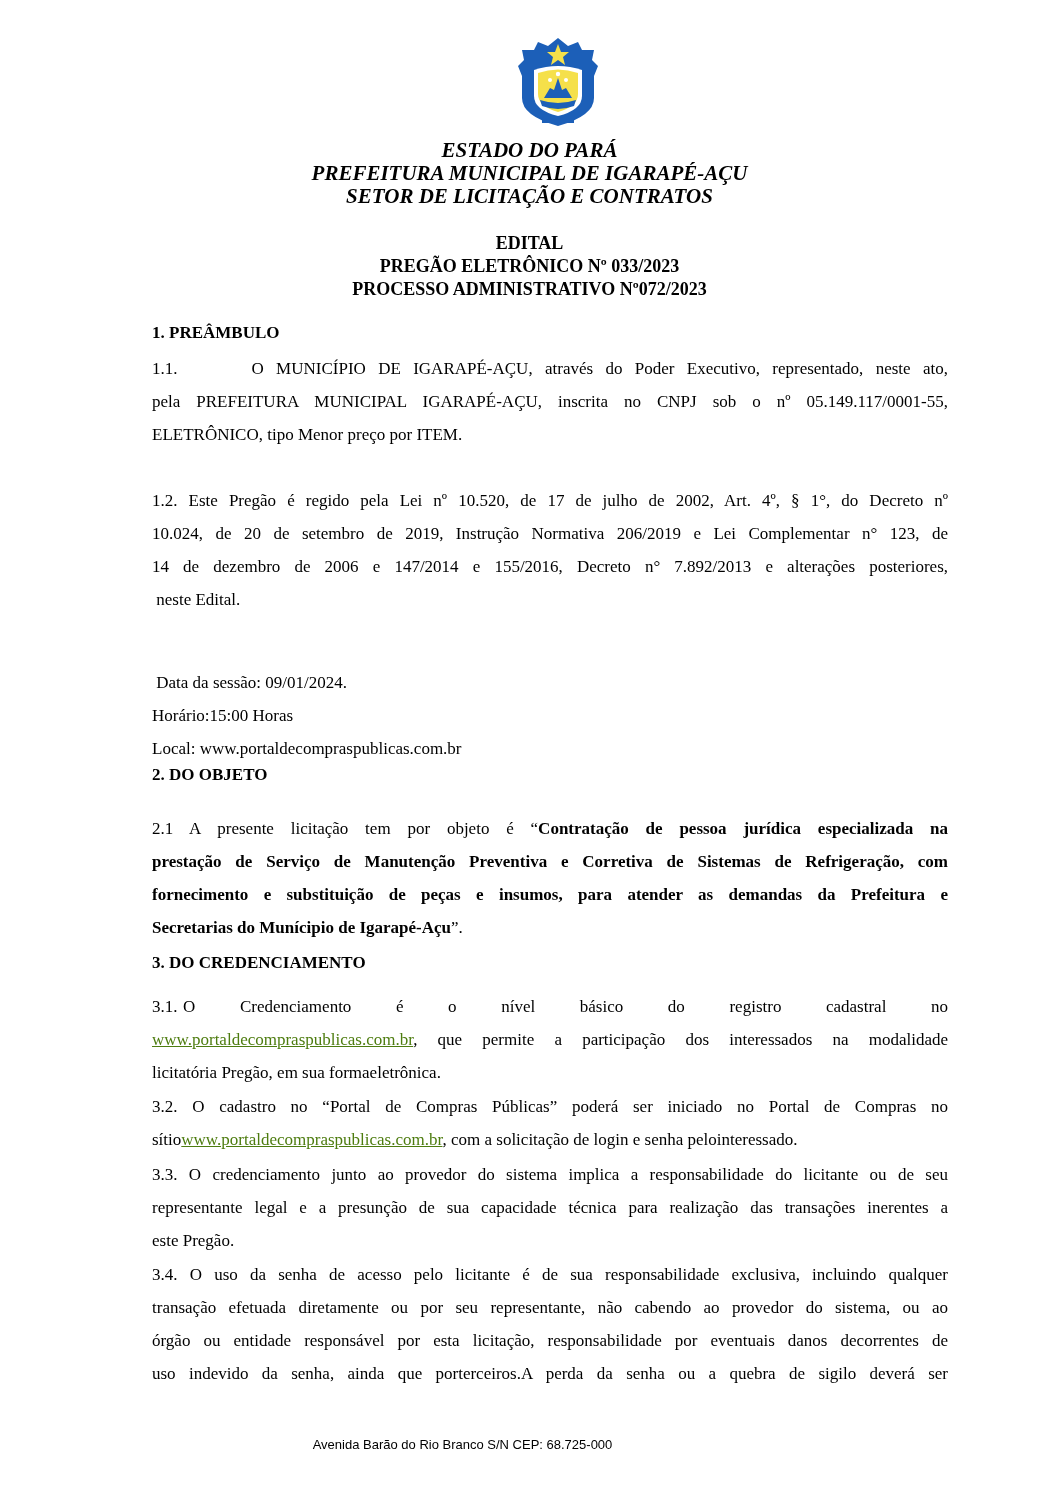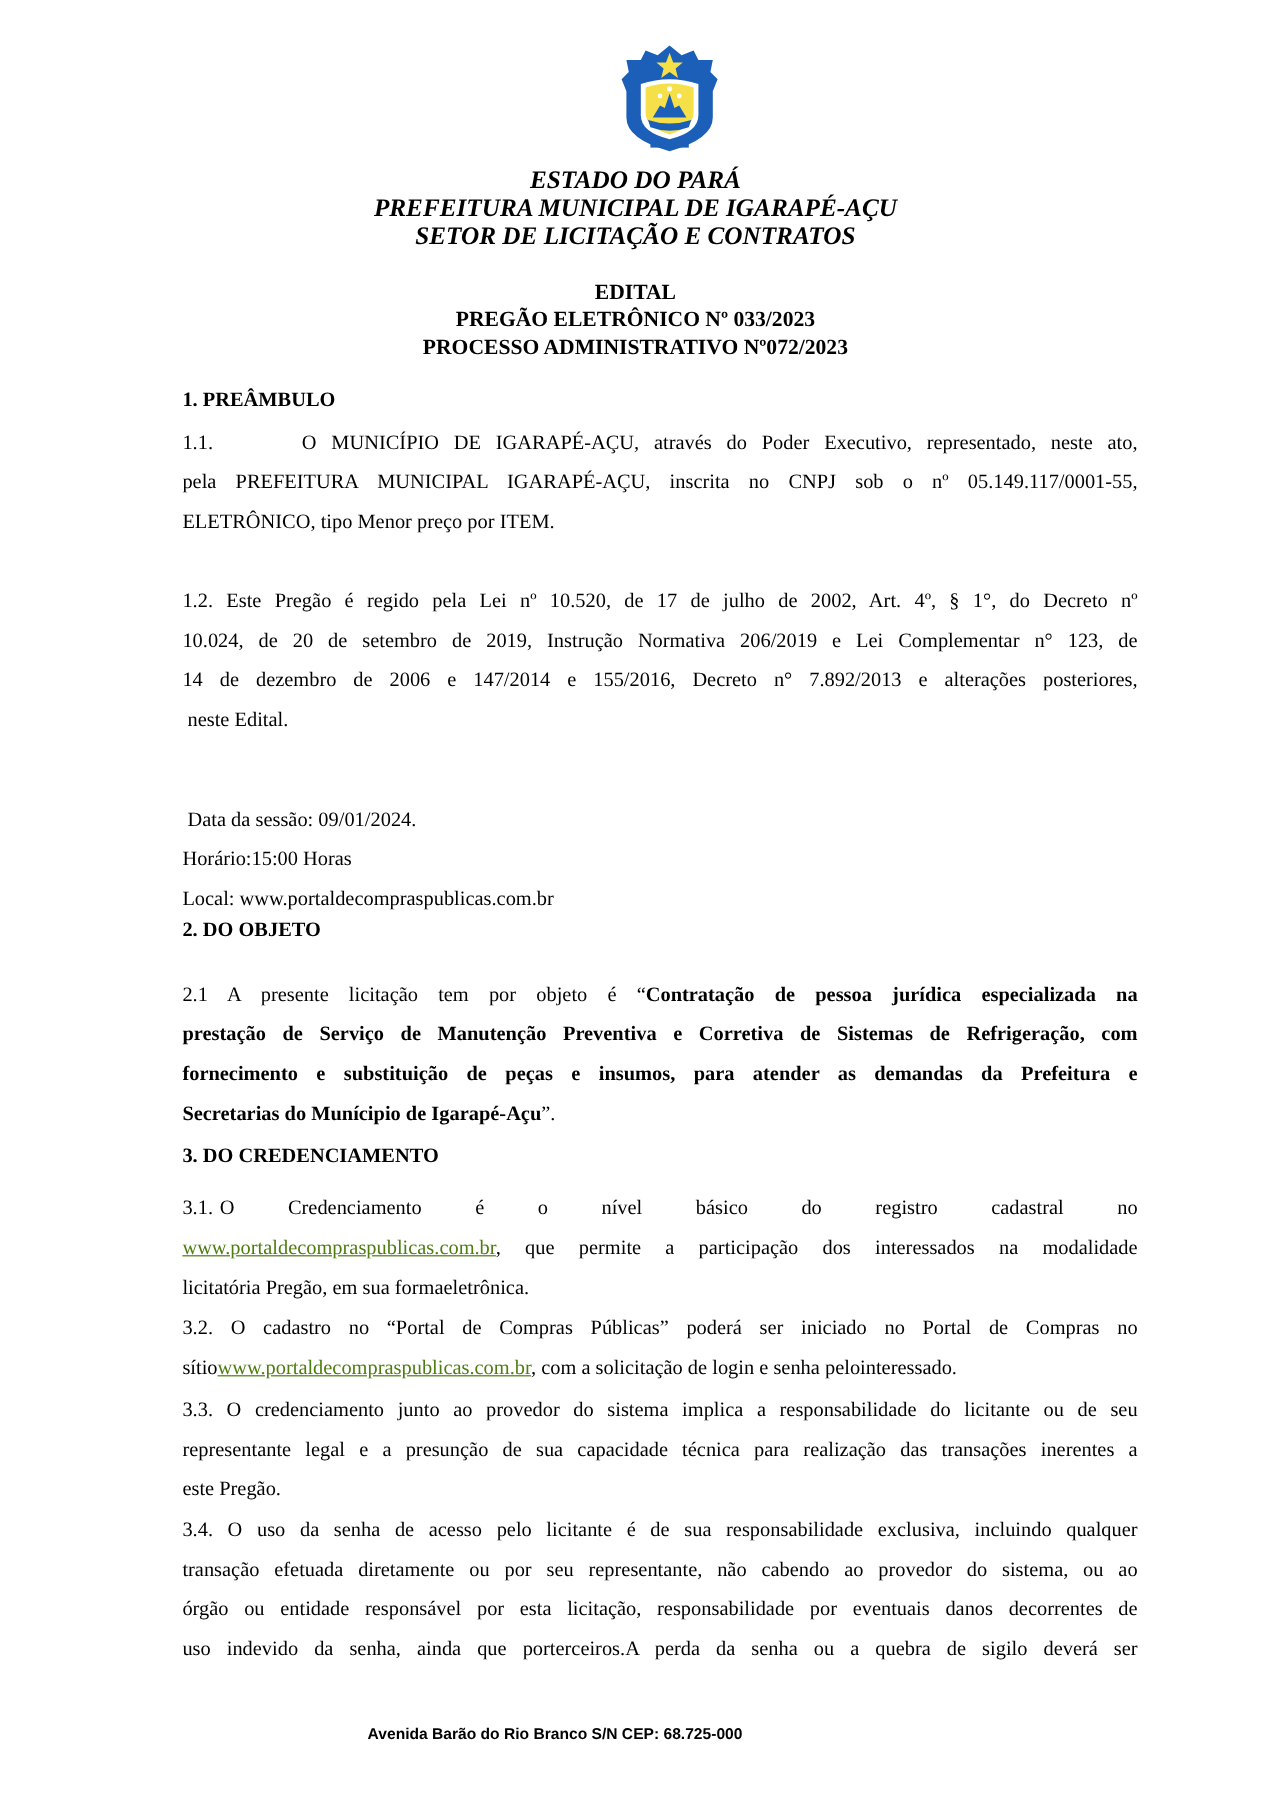--- a/index.html
+++ b/index.html
@@ -12,21 +12,21 @@
           font-weight: bold; font-size: 18px; line-height: 22px; }
   .sec { position: absolute; left: 152px; font-weight: bold; font-size: 17px; line-height: 22px; }
   .para { position: absolute; left: 152px; width: 796px; font-size: 17px;
           line-height: 33px; text-align: justify; text-align-last: left; }
   .para .ln { display: block; text-align: justify; text-align-last: justify; white-space: nowrap; }
   .para .ln.last { text-align-last: left; }
   .plain { position: absolute; left: 152px; font-size: 17px; line-height: 22px; margin-top: 16px; }
   a.link { color: #4d7c0f; text-decoration: underline; }
   .b { font-weight: bold; }
   .footer { position: absolute; left: 0; width: 925px; top: 1437px; text-align: center;
-            font-family: "Liberation Sans", "DejaVu Sans", sans-serif; font-weight: bold; font-size: 13px; }
+            font-family: "Liberation Sans", "DejaVu Sans", sans-serif; font-weight: normal; font-size: 13px; }
 </style>
 </head>
 <body>
 
 <svg class="crest" viewBox="0 0 84 92">
   <path d="M42 2 L52 10 L62 6 L66 14 L78 14 L76 24 L82 30 L78 40 L78 62 Q78 80 42 90 Q6 80 6 62 L6 40 L2 30 L8 24 L6 14 L18 14 L22 6 L32 10 Z" fill="#1c5fb8"></path>
   <path d="M42 8 L45 16 L53 16 L47 21 L49 29 L42 24 L35 29 L37 21 L31 16 L39 16 Z" fill="#f5e04a"></path>
   <path d="M18 34 Q42 26 66 34 L66 60 Q66 74 42 80 Q18 74 18 60 Z" fill="#ffffff"></path>
   <path d="M22 37 Q42 30 62 37 L62 58 Q62 70 42 76 Q22 70 22 58 Z" fill="#f5e04a"></path>
   <path d="M28 62 L34 52 L38 54 L42 42 L46 54 L50 52 L56 62 Z" fill="#1c5fb8"></path>

